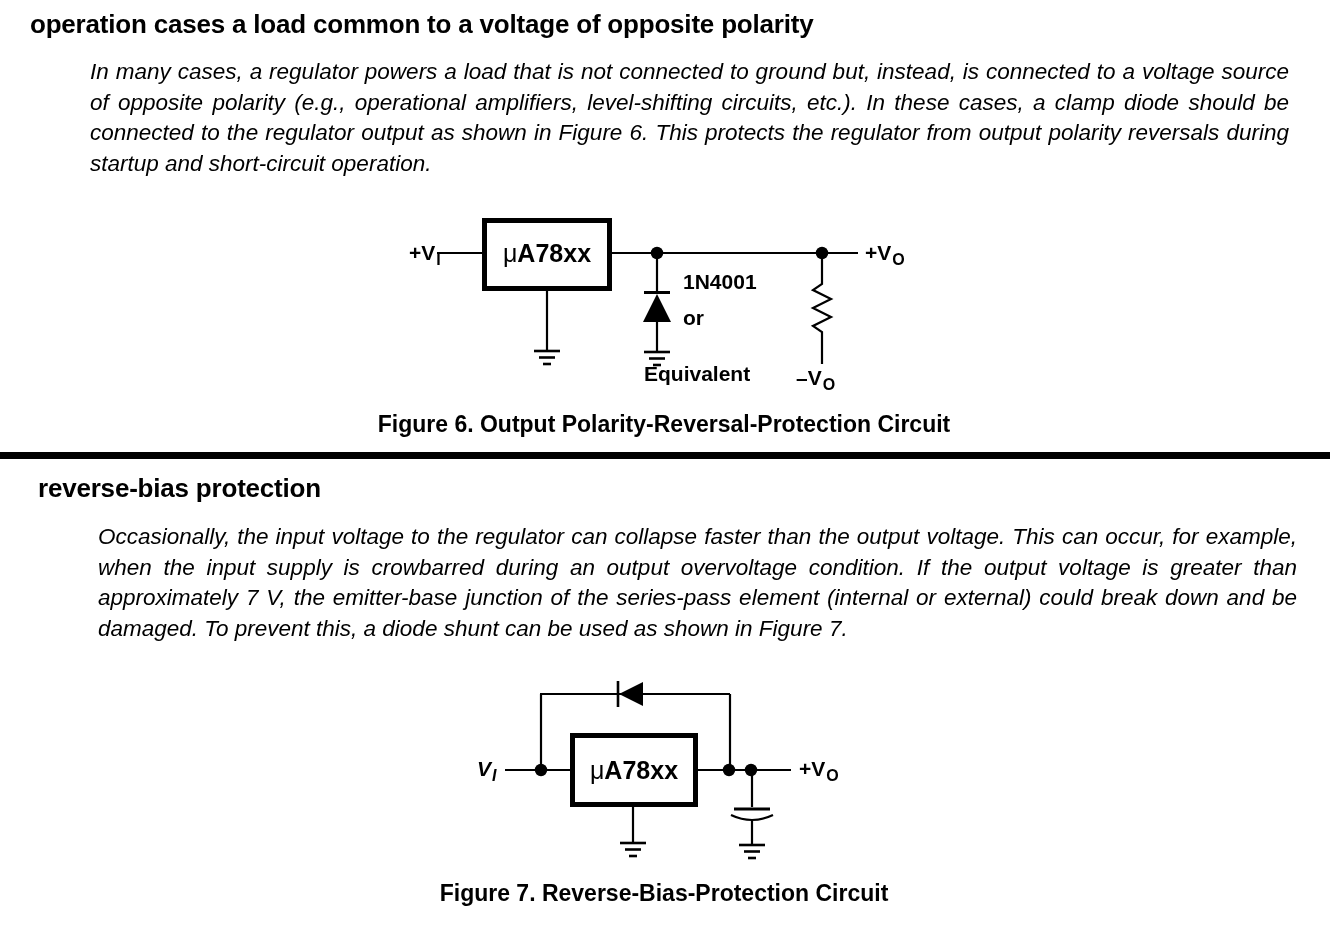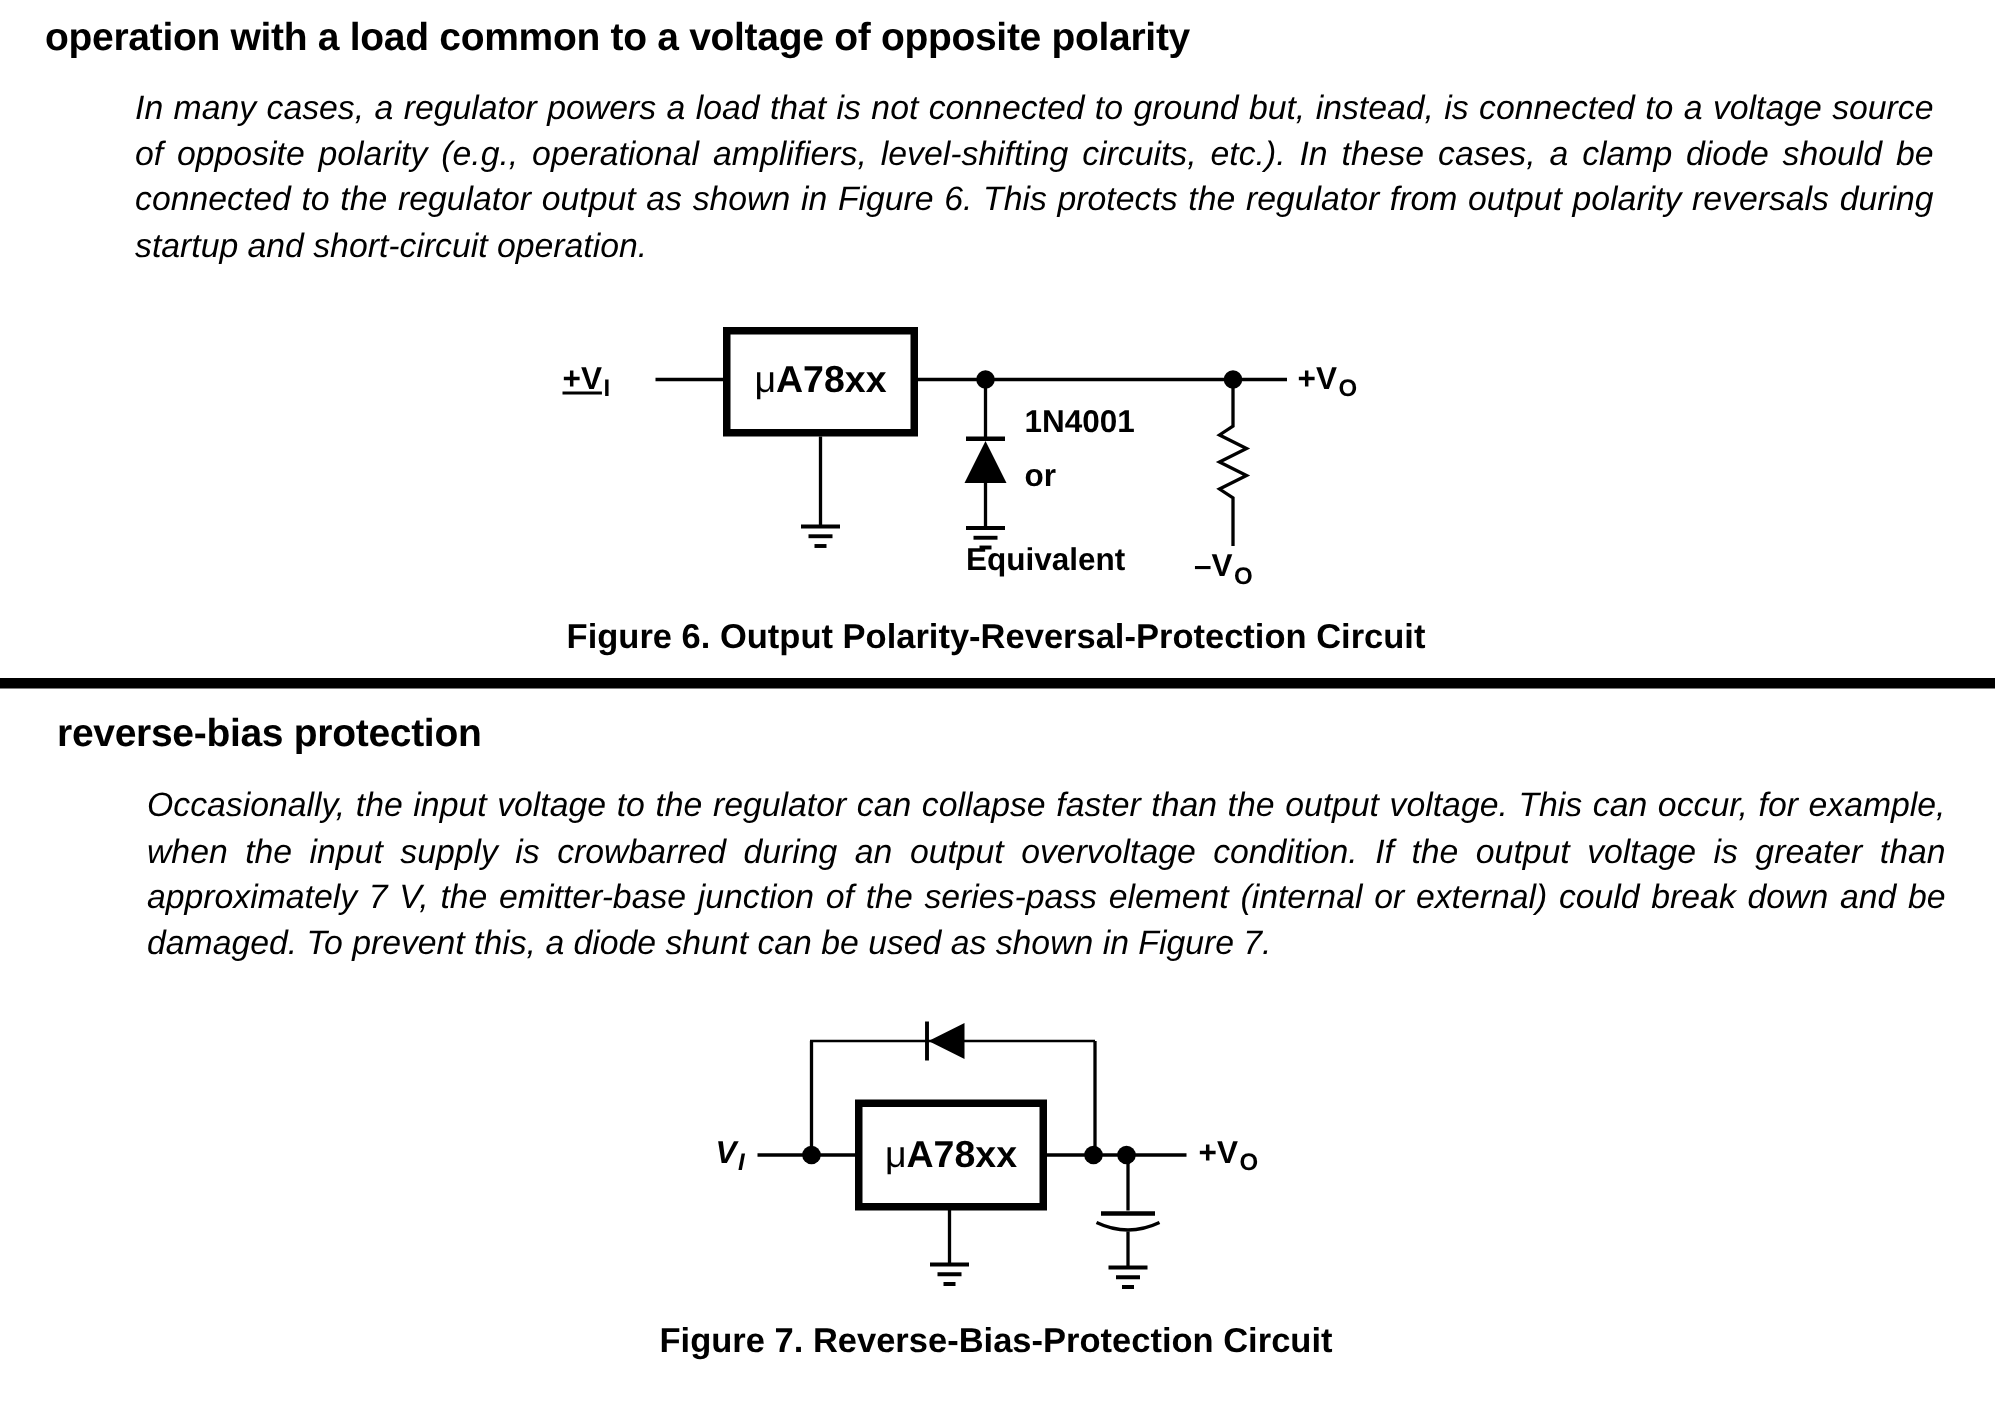--- a/index.html
+++ b/index.html
@@ -69,21 +69,21 @@
     font-size: 25px;
     font-weight: bold;
     line-height: 24px;
     white-space: nowrap;
   }
   .reg-label .mu { font-weight: 400; }
 </style>
 </head>
 <body>
 
-<div class="abs heading" style="left:30px; top:8px;">operation with a load common to a voltage of opposite polarity</div>
+<div class="abs heading" style="left:30px; top:8px;">operation cases a load common to a voltage of opposite polarity</div>
 
 <div class="abs body-text" style="left:90px; top:57px; width:1199px;">In many cases, a regulator powers a load that is not connected to ground but, instead, is connected to a voltage source of opposite polarity (e.g., operational amplifiers, level-shifting circuits, etc.). In these cases, a clamp diode should be connected to the regulator output as shown in Figure 6. This protects the regulator from output polarity reversals during startup and short-circuit operation.</div>
 
 <svg class="abs linework" width="1330" height="939" viewBox="0 0 1330 939">
 
   <g>
 
     <line class="wire" x1="437" y1="253" x2="484" y2="253"></line>
 
     <rect class="box" x="484.5" y="220.5" width="125" height="68"></rect>
@@ -144,21 +144,21 @@
     <path class="wire" d="M731,815 Q752,825 773,815"></path>
     <line class="wire" x1="752" y1="821" x2="752" y2="845"></line>
     <g class="gnd">
       <line x1="739" y1="845" x2="765" y2="845"></line>
       <line x1="744" y1="851.5" x2="760" y2="851.5"></line>
       <line x1="748" y1="858" x2="756" y2="858"></line>
     </g>
   </g>
 </svg>
 
-<div class="abs clabel" style="left:375px; top:241px;text-decoration:underline;">
+<div class="abs clabel" style="left:409px; top:241px;">
   <span>+V</span><span class="sub">I</span>
 </div>
 <div class="abs reg-label" style="left:482px; top:241px; width:130px;">
   <span class="mu">μ</span><span>A78xx</span>
 </div>
 <div class="abs clabel" style="left:683px; top:270px;">1N4001</div>
 <div class="abs clabel" style="left:683px; top:306px;">or</div>
 <div class="abs clabel" style="left:644px; top:321px;margin-top:41px;">Equivalent</div>
 <div class="abs clabel" style="left:865px; top:241px;">
   <span>+V</span><span class="sub">O</span>

